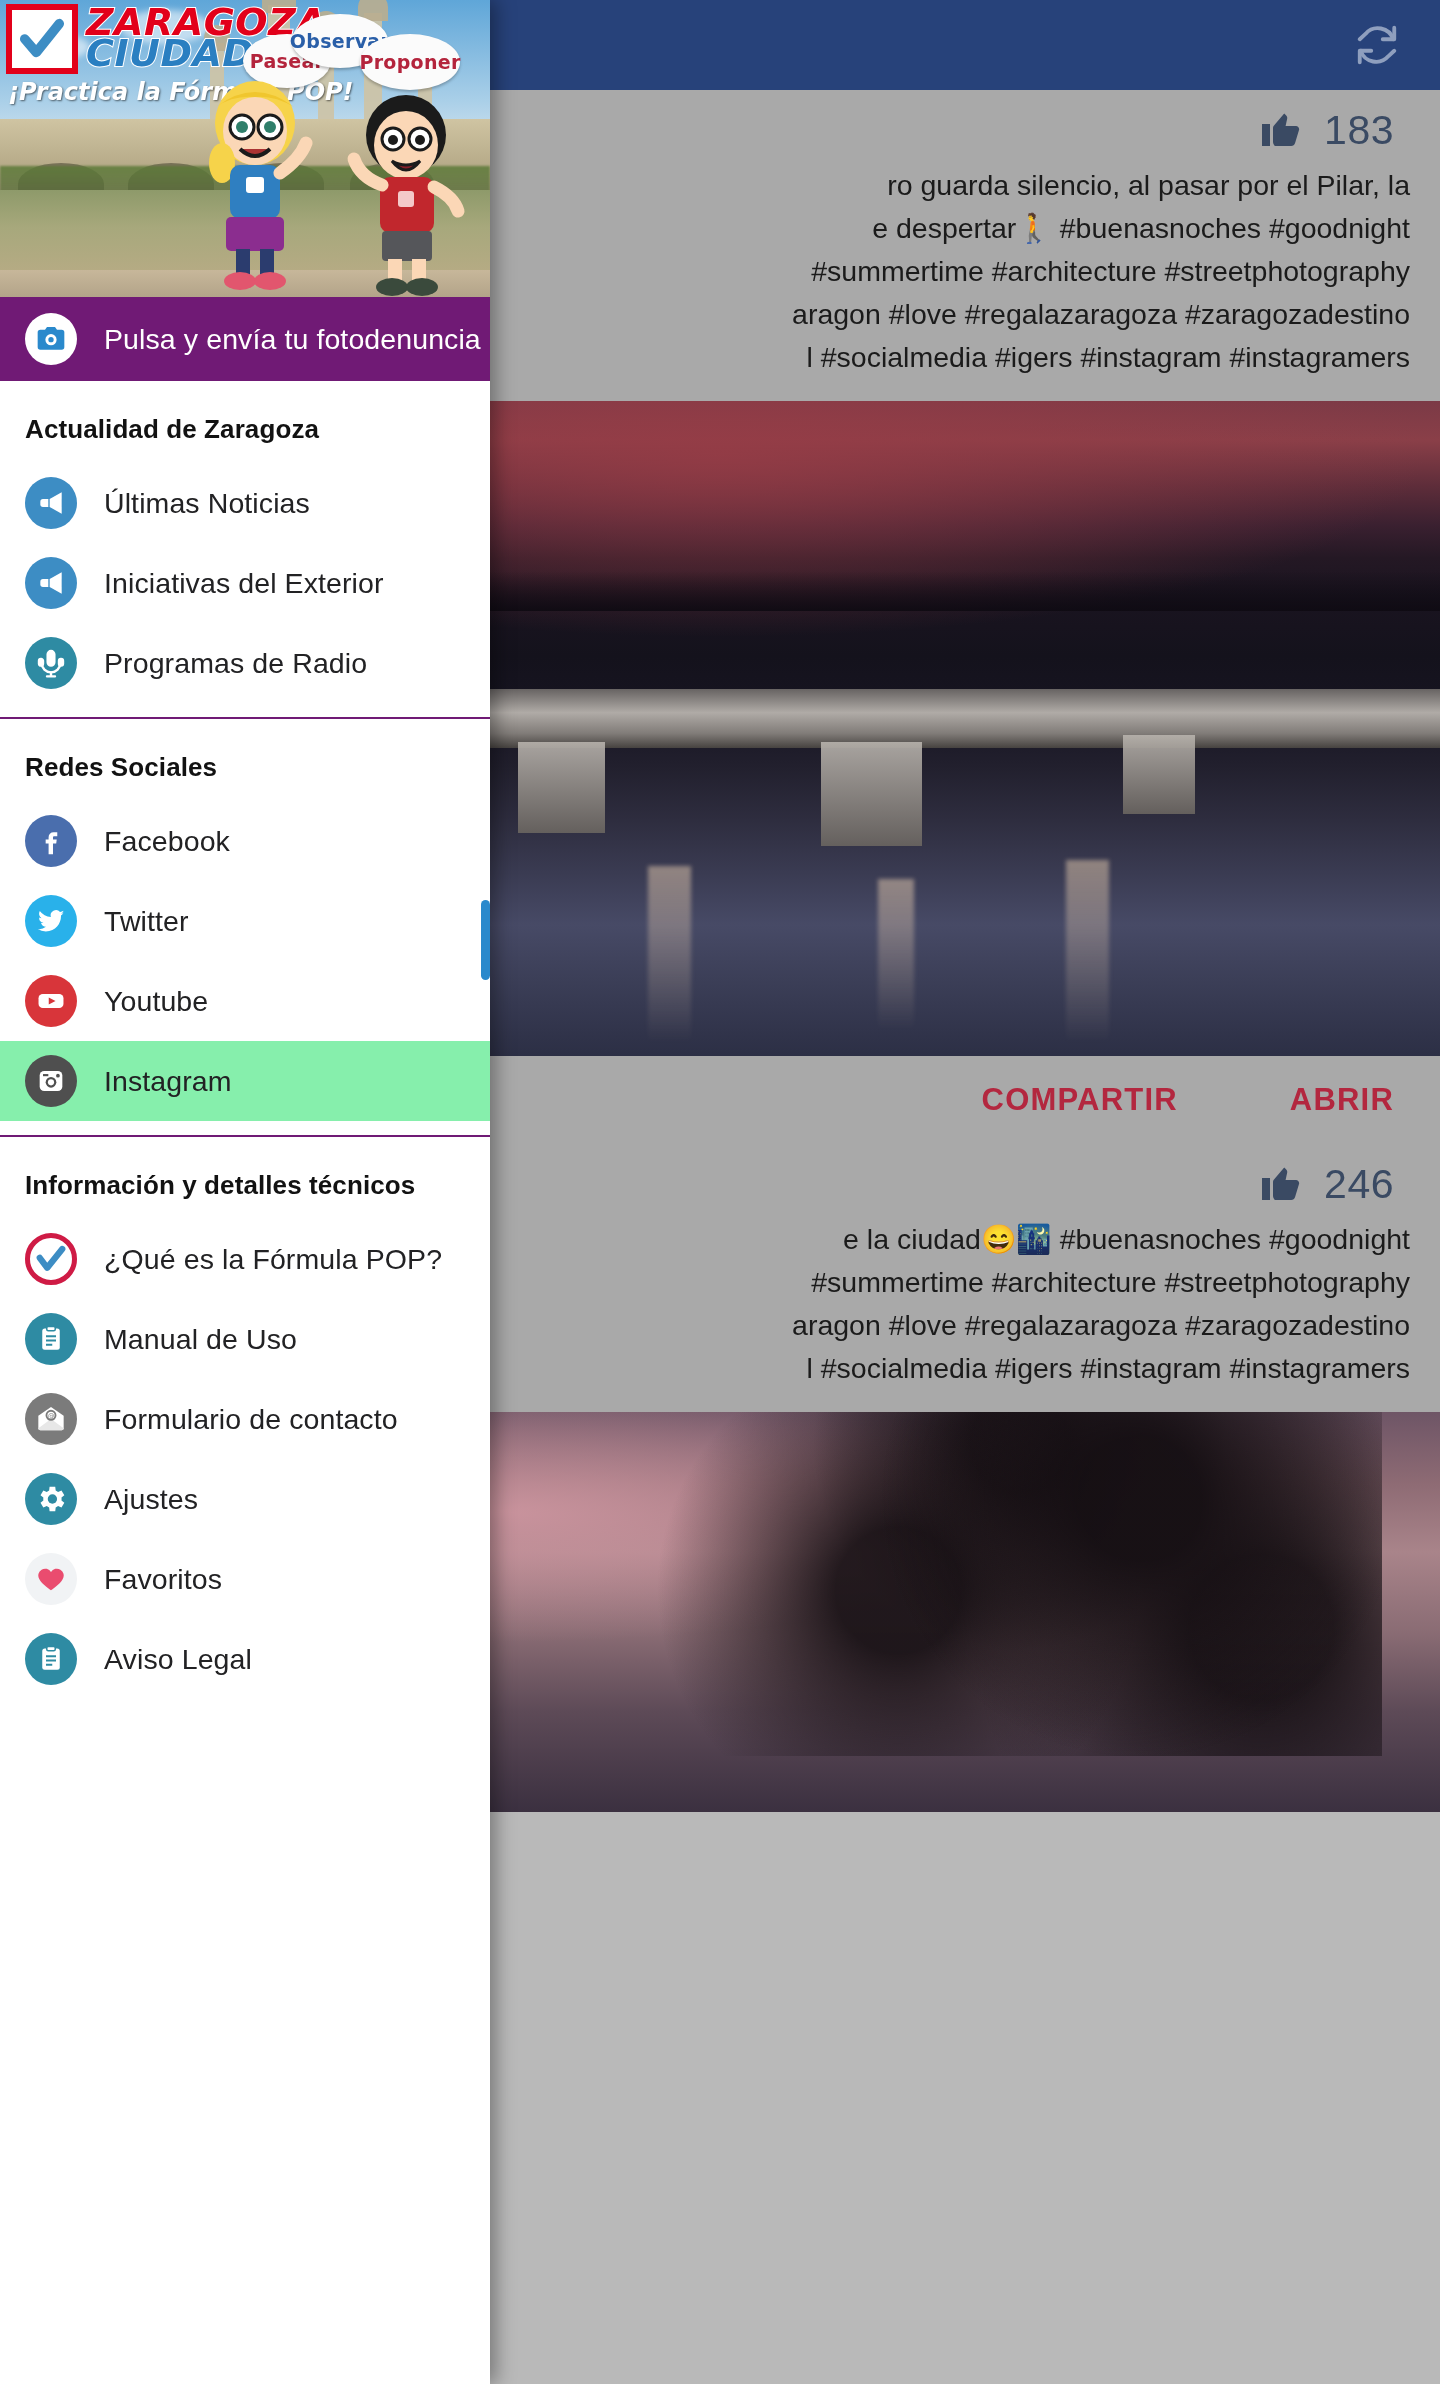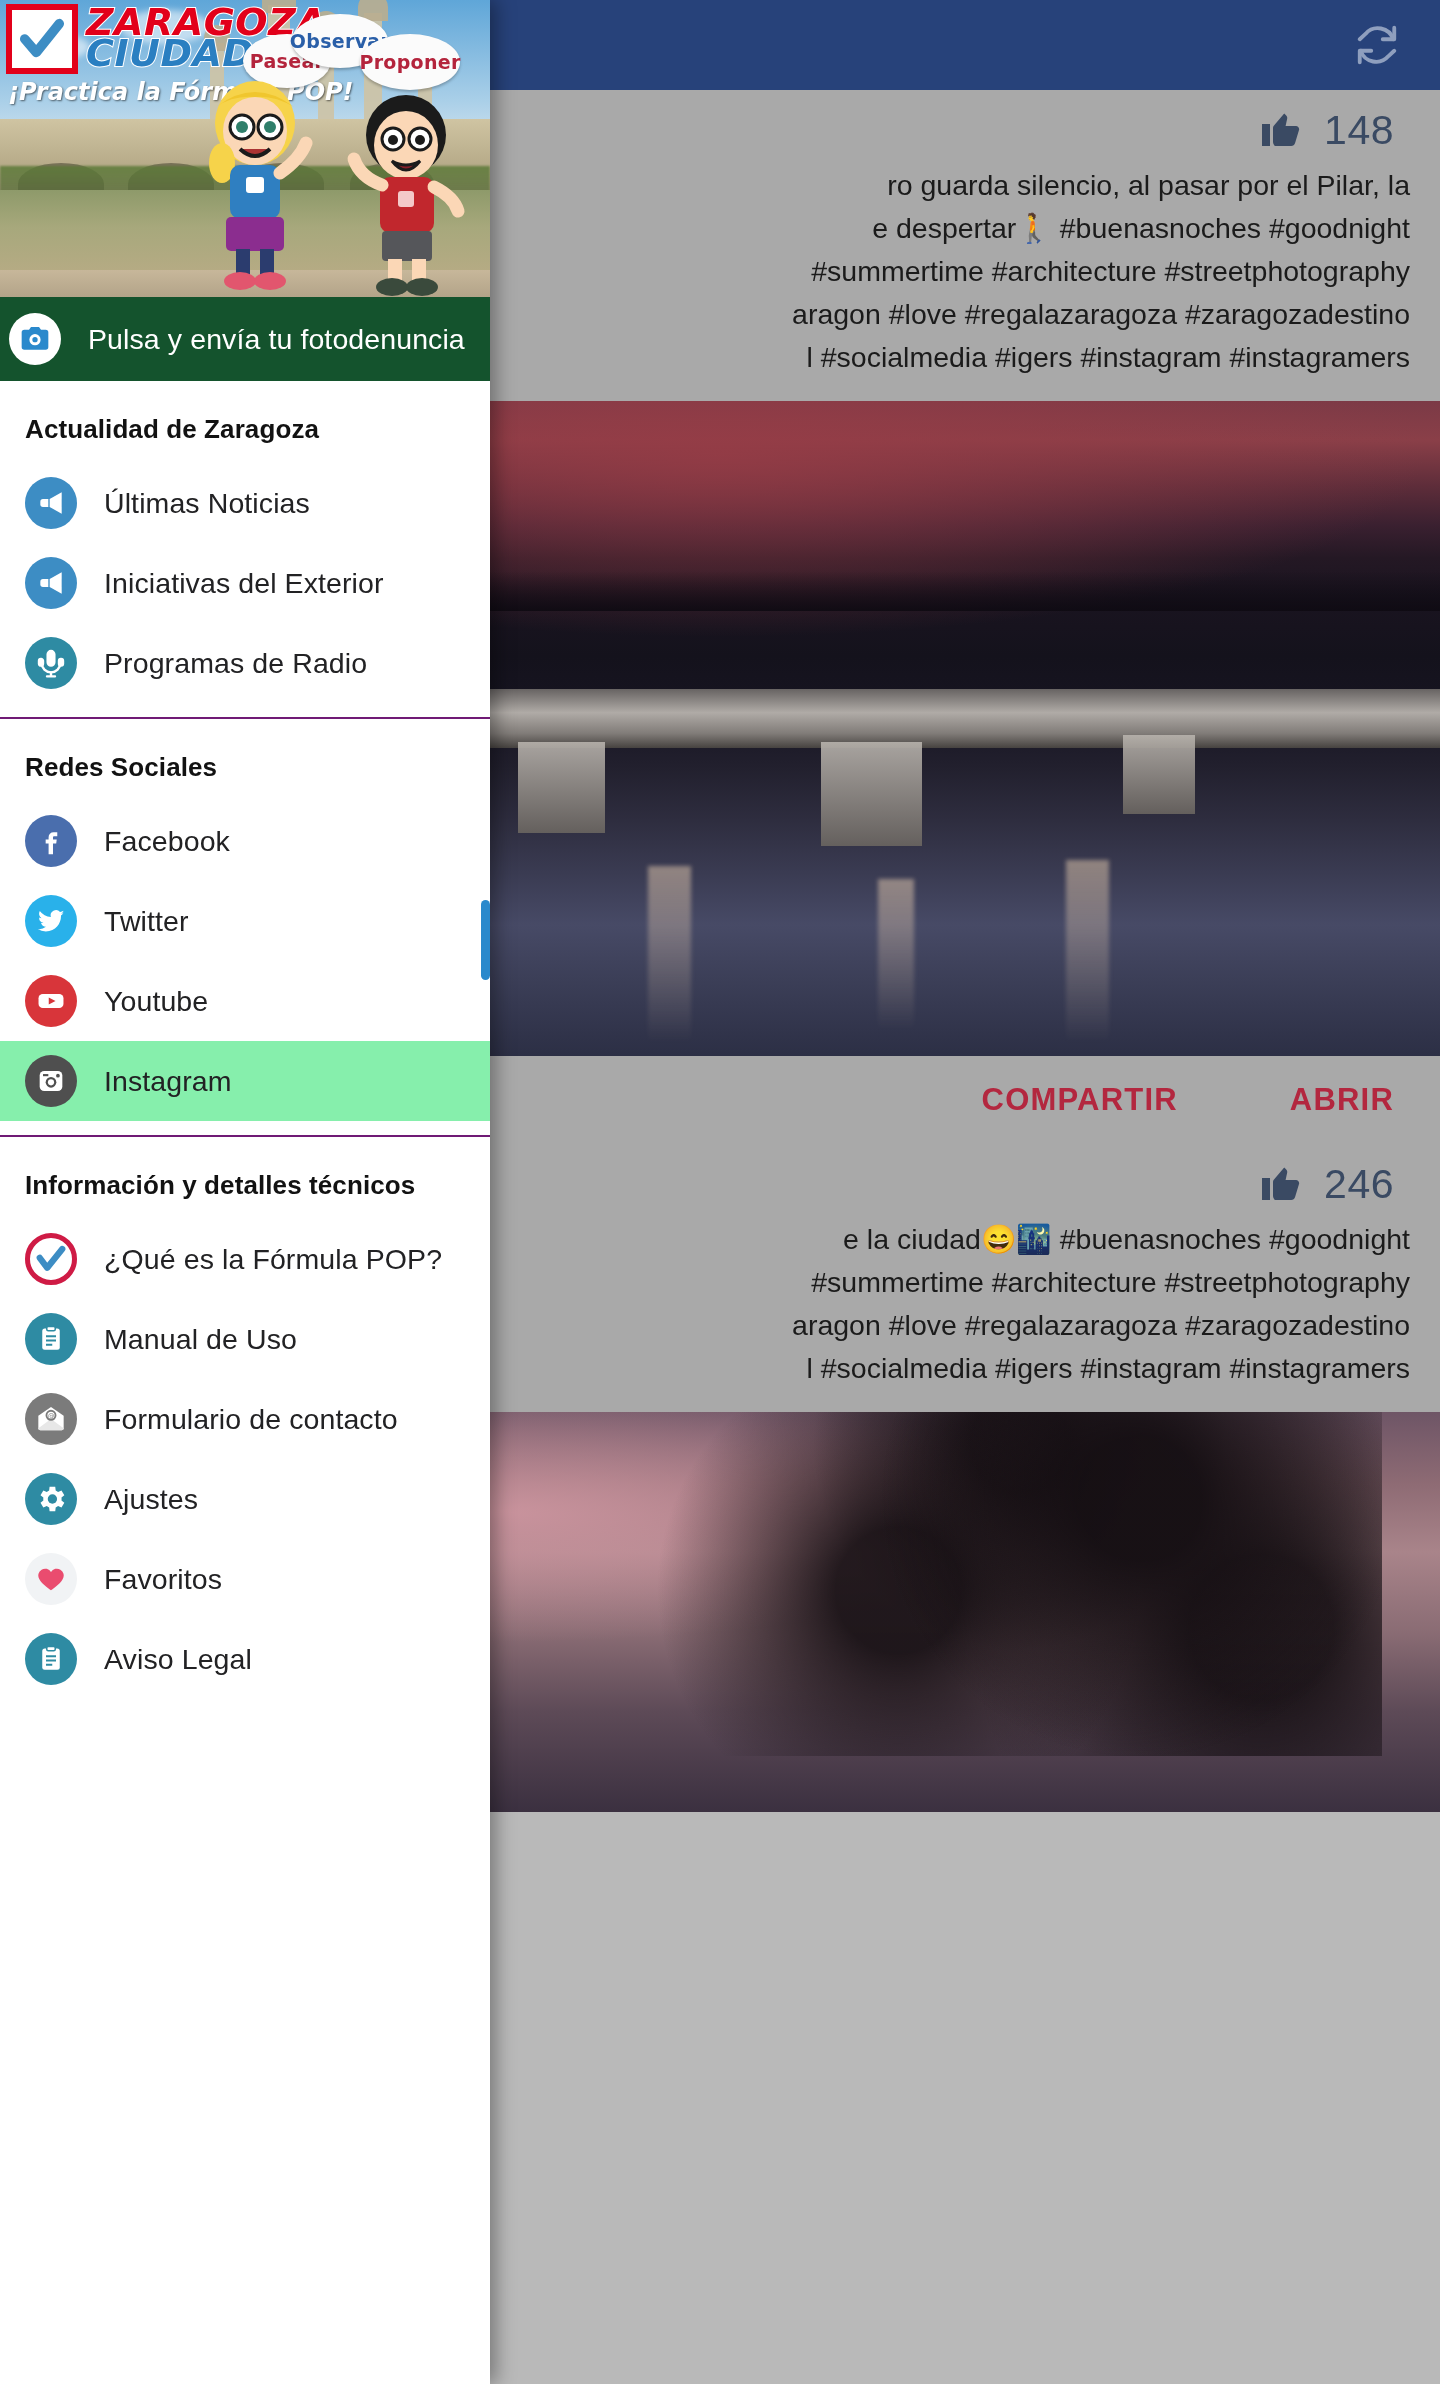--- a/index.html
+++ b/index.html
@@ -221,23 +221,23 @@
   .b-proponer{ left:360px; top:34px; width:100px; height:56px; }
   .b-proponer span{ color:#b4243c; }
 
   .kid{ position:absolute; }
   .kid-girl{ left:196px; bottom:6px; width:118px; height:214px; }
   .kid-boy{ left:338px; bottom:0px; width:130px; height:206px; }
 
   
   .cta{
     width:490px; height:84px;
-    background:#14532d;
+    background:#701a75;
     display:flex; align-items:center;
-    padding-left:9px; gap:27px;
+    padding-left:25px; gap:27px;
   }
   .cta-icon{
     width:52px;height:52px;border-radius:50%;
     background:#ffffff;
     display:flex;align-items:center;justify-content:center;
     flex:0 0 auto;
   }
   .cta-label{
     color:#ffffff; font-size:28.5px; letter-spacing:.1px;
   }
@@ -292,21 +292,21 @@
   <div class="feed">
 
     <div class="card">
       <div class="card-meta">
         <div class="likes-wrap">
           <span>
             <svg width="48" height="48" viewBox="0 0 24 24" fill="#3a4a63">
               <path d="M2 10h4v11H2zM8.5 21h8.1c.9 0 1.7-.6 1.9-1.4l2-6.6c.3-1-.5-2-1.5-2h-5.2l.8-3.8c.1-.6-.1-1.2-.6-1.6l-.9-.8-5.2 6.1c-.3.3-.4.7-.4 1.1V19c0 1.1.9 2 1 2z"></path>
             </svg>
           </span>
-          <span class="like-count">148</span>
+          <span class="like-count">183</span>
         </div>
       </div>
       <div class="caption">ro guarda silencio, al pasar por el Pilar, la
 e despertar🚶 #buenasnoches #goodnight
 #summertime #architecture #streetphotography
 aragon #love #regalazaragoza #zaragozadestino
 l #socialmedia #igers #instagram #instagramers</div>
       <div class="photo photo-1 bridge-photo">
         <div class="skyline"></div>
         <div class="bridge-deck"></div>

